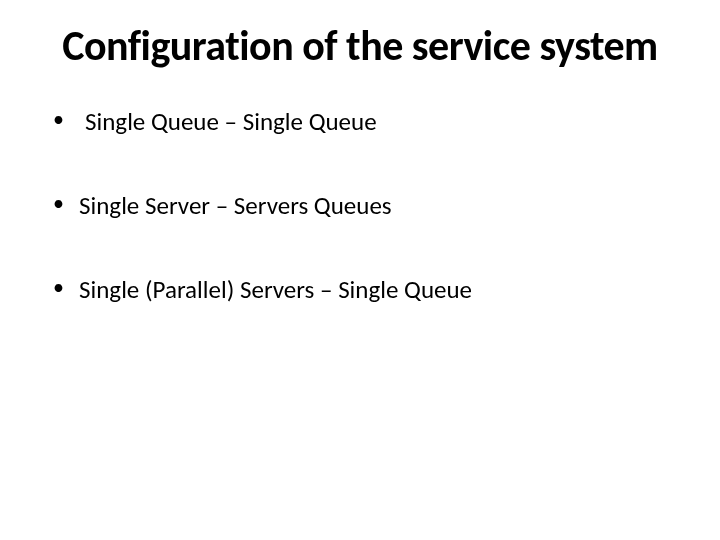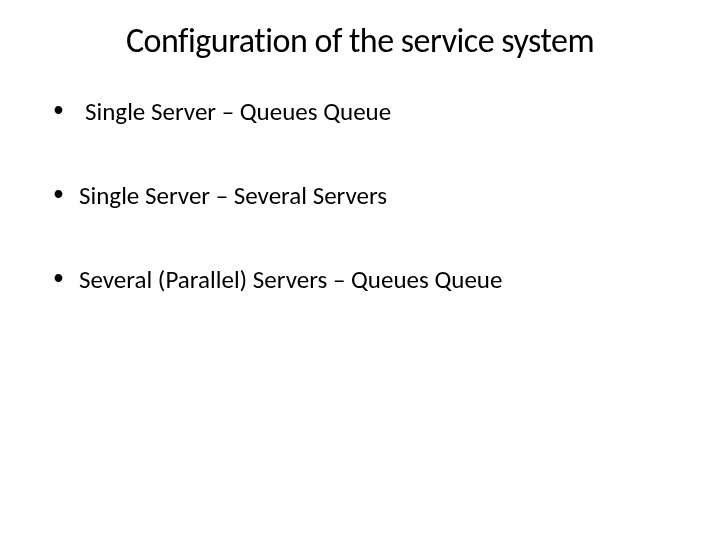--- a/index.html
+++ b/index.html
@@ -14,22 +14,22 @@
       font-family: Calibri, 'Segoe UI', Arial, sans-serif;
       color: #000000;
       overflow: hidden;
     }
     .slide {
       width: 100%;
       height: 100%;
       padding: 20px 45px 20px 45px;
     }
     .title {
-      font-size: 34px;
-      font-weight: normal;
+      font-size: 42px;
+      font-weight: bold;
       text-align: center;
       margin-bottom: 36px;
       letter-spacing: -0.5px;
     }
     .bullet-list {
       list-style: none;
       padding-left: 8px;
     }
     .bullet-item {
       font-size: 25px;
@@ -48,17 +48,17 @@
     .bullet-item.first {
       padding-left: 32px;
     }
   </style>
 </head>
 <body>
 
 <div class="slide">
   <h1 class="title">Configuration of the service system</h1>
   <ul class="bullet-list">
-    <li class="bullet-item first"> Single Server – Queues Queue</li>
-    <li class="bullet-item">Single Server – Several Servers</li>
-    <li class="bullet-item">Several (Parallel) Servers – Queues Queue</li>
+    <li class="bullet-item first"> Single Queue – Single Queue</li>
+    <li class="bullet-item">Single Server – Servers Queues</li>
+    <li class="bullet-item">Single (Parallel) Servers – Single Queue</li>
   </ul>
 </div>
 
 </body></html>

